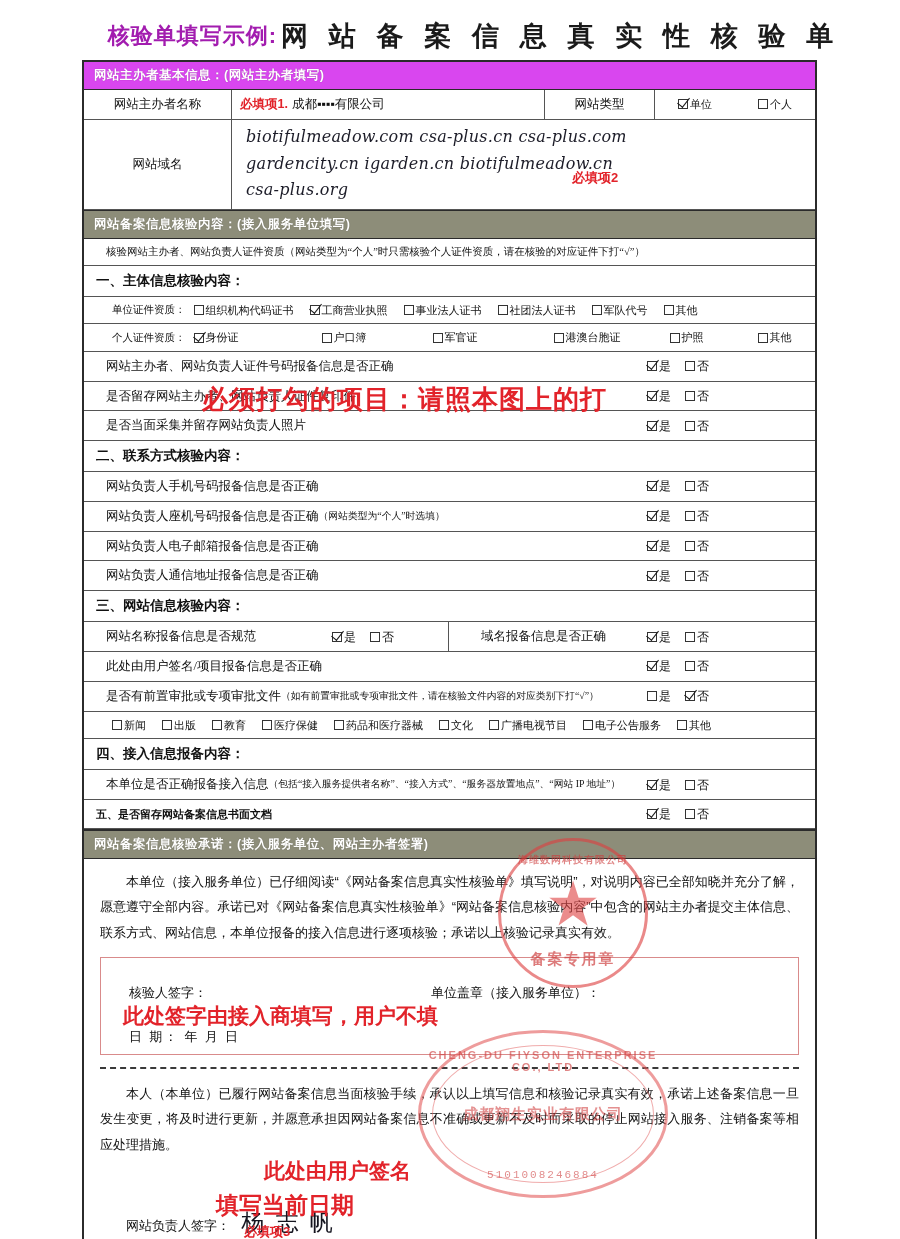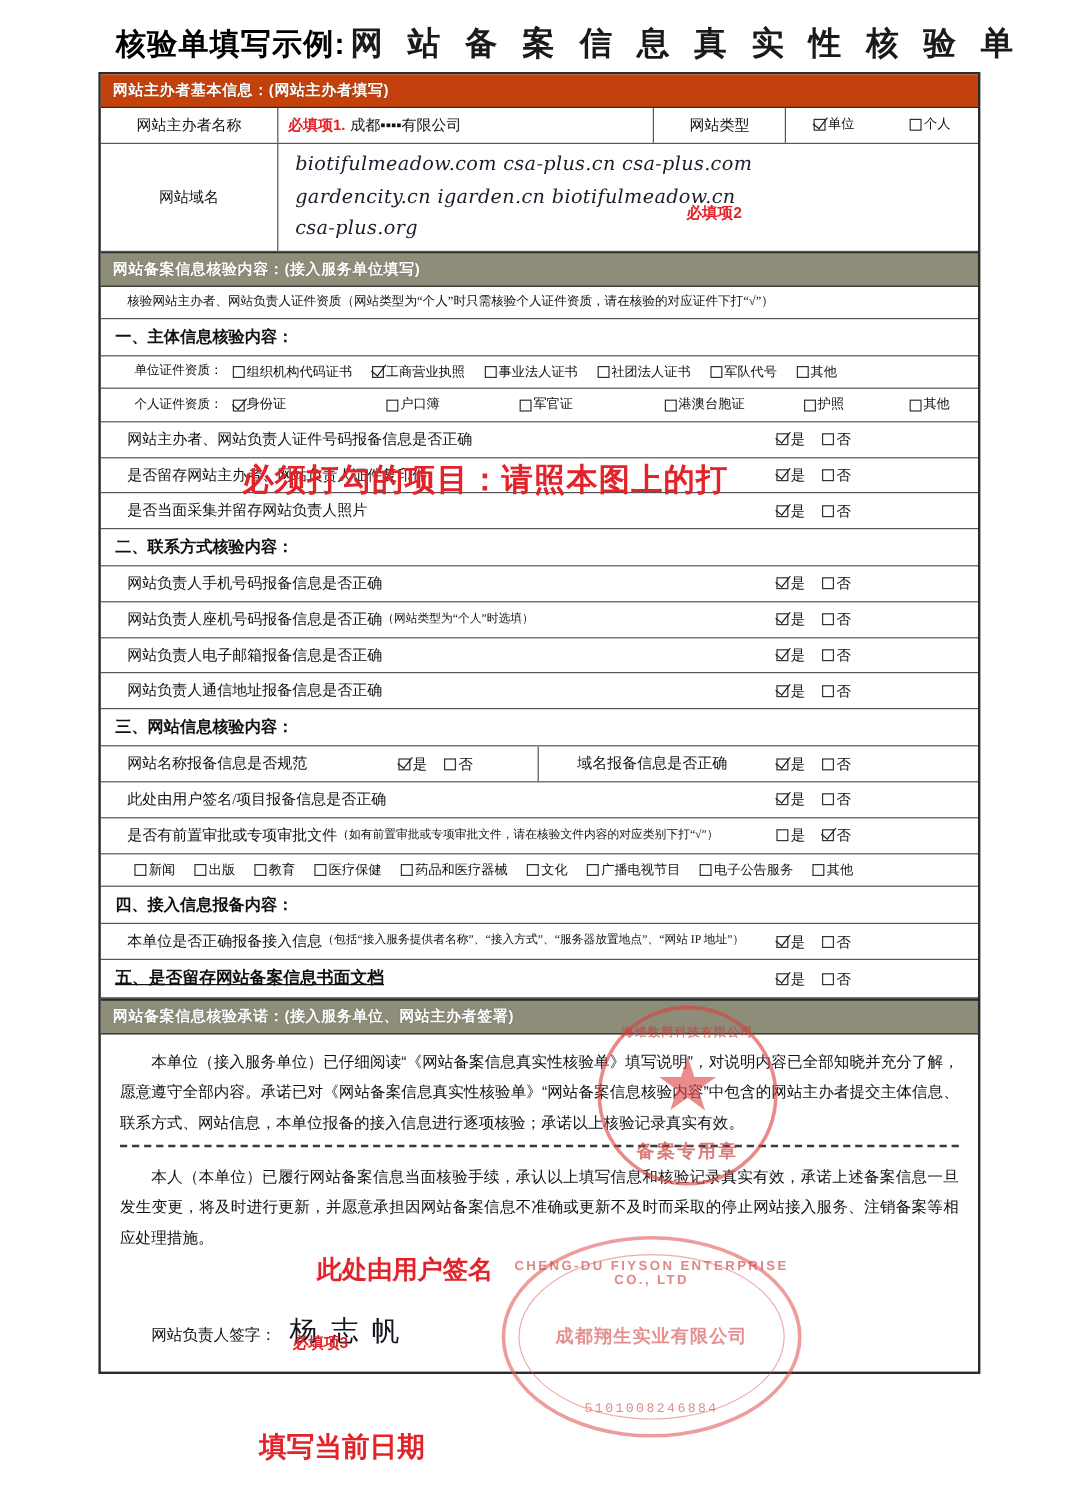--- a/index.html
+++ b/index.html
@@ -11,38 +11,38 @@
     color:#111;
   }
   .page{position:absolute;inset:0;}
 
   
   .titlebar{
     position:absolute;left:0;top:14px;width:900px;height:44px;
     display:flex;align-items:center;justify-content:center;
   }
   .title-prefix{
-    color:#000000;font-size:25px;font-weight:700;letter-spacing:1px;
+    color:#a21caf;font-size:22px;font-weight:700;letter-spacing:1px;
     font-family:"Liberation Sans","DejaVu Sans",sans-serif;
     margin-left:48px;
   }
   .title-main{
     color:#1a1a1a;font-size:27px;font-weight:700;letter-spacing:7px;
     margin-left:4px;
   }
 
   
   .form{
     position:absolute;left:82px;top:60px;width:735px;
     border:2px solid #2b2b2b;
     box-sizing:border-box;
     background:#fff;
   }
   .band{
-    background:#c2410c;
+    background:#d946ef;
     color:#ffffff;
     font-size:12.5px;font-weight:700;
     padding:5px 10px;
     letter-spacing:.5px;
     border-bottom:1px solid #2b2b2b;
     font-family:"Liberation Sans","DejaVu Sans",sans-serif;
     text-shadow:0 0 1px rgba(0,0,0,.35);
   }
   .band.dark{background:#8d8d79;}
 
@@ -499,40 +499,46 @@
             </span>
           <span class="opt">
               <span class="cb"></span>
               <span>否</span>
             </span>
         </span>
       </div>
     </div>
 
     <div class="row">
-      <div class="cell" style="width:555px;padding-left:12px;font-size:14px;font-weight:700;text-decoration:underline;">五、是否留存网站备案信息书面文档</div>
+      <div class="cell" style="width:555px;padding-left:12px;font-size:11px;font-weight:700;">五、是否留存网站备案信息书面文档</div>
       <div class="cell" style="width:176px;">
         <span class="yn">
           <span class="opt">
               <span class="cb on"></span>
               <span>是</span>
             </span>
           <span class="opt">
               <span class="cb"></span>
               <span>否</span>
             </span>
         </span>
       </div>
     </div>
 
     <div class="band dark" style="border-top:2px solid #2b2b2b;">网站备案信息核验承诺：(接入服务单位、网站主办者签署)</div>
 
     <div class="bottomzone">
       <div class="para">本单位（接入服务单位）已仔细阅读“《网站备案信息真实性核验单》填写说明”，对说明内容已全部知晓并充分了解，愿意遵守全部内容。承诺已对《网站备案信息真实性核验单》“网站备案信息核验内容”中包含的网站主办者提交主体信息、联系方式、网站信息，本单位报备的接入信息进行逐项核验；承诺以上核验记录真实有效。</div>
 
+      <div class="sigbox">
+        <span class="t1">核验人签字：</span>
+        <span class="t2">单位盖章（接入服务单位）：</span>
+        <span class="t3">日        期：        年     月     日</span>
+        <span class="redann" style="left:22px;top:44px;font-size:21px;">此处签字由接入商填写，用户不填</span>
+      </div>
 
       <div class="dashed"></div>
 
       <div class="para" style="padding-top:12px;">本人（本单位）已履行网站备案信息当面核验手续，承认以上填写信息和核验记录真实有效，承诺上述备案信息一旦发生变更，将及时进行更新，并愿意承担因网站备案信息不准确或更新不及时而采取的停止网站接入服务、注销备案等相应处理措施。</div>
 
       <div style="position:relative;height:22px;">
         <span class="redann" style="left:180px;top:-2px;font-size:21px;">此处由用户签名</span>
       </div>
 
       <div class="sig2">

